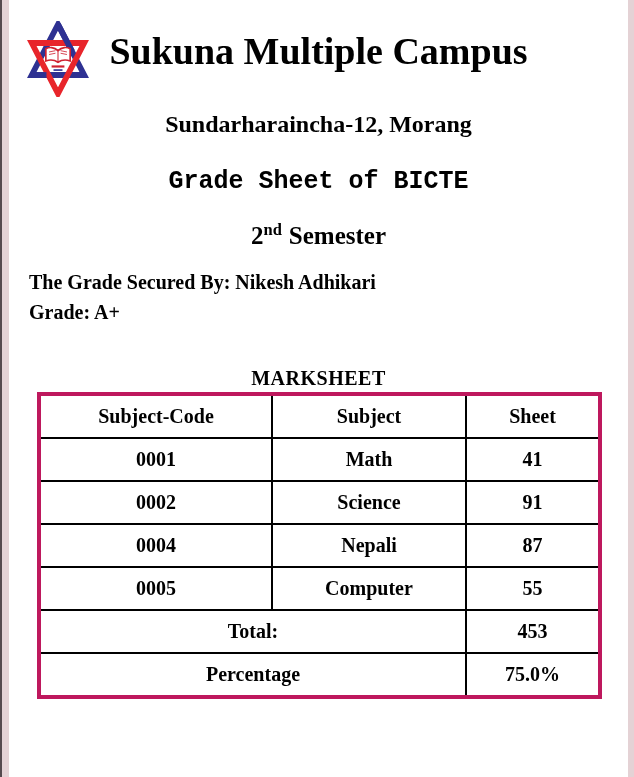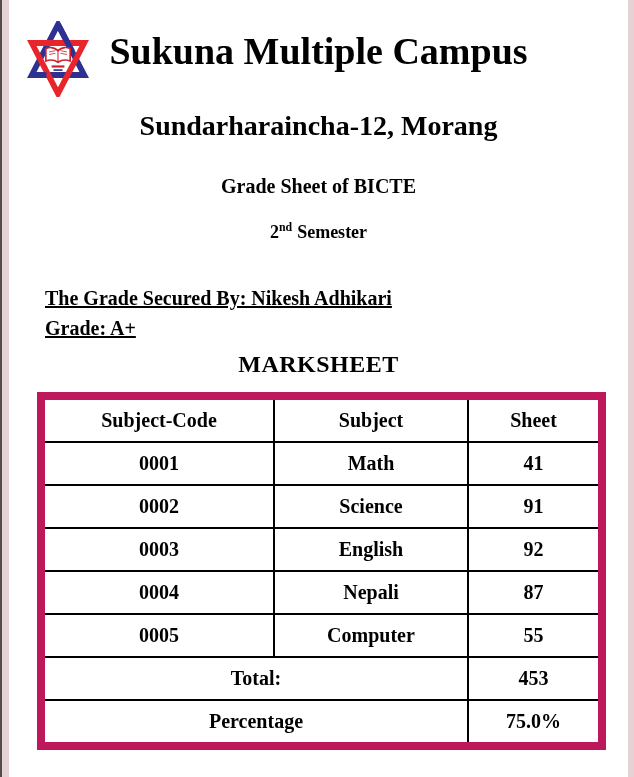--- a/index.html
+++ b/index.html
@@ -40,44 +40,43 @@
   }
   .h-line {
     position: absolute;
     left: 0; width: 100%;
     margin: 0;
     text-align: center;
     line-height: 1;
     white-space: nowrap;
   }
   .campus-name   { top: 32px;  font-size: 38px; }
-  .campus-addr   { top: 112px; font-size: 28px; }
-  .sheet-title   { top: 176px; font-size: 20px; }
-  .semester-line { top: 222px; font-size: 18px; }
+  .campus-addr   { top: 112px; font-size: 24px; }
+  .sheet-title   { top: 169px; font-size: 25px; font-family: Liberation Mono, monospace; }
+  .semester-line { top: 222px; font-size: 25px; }
   .semester-line sup { font-size: 0.66em; }
   .semester-word { margin-left: 0.28em; }
   .left-line {
     position: absolute;
     left: 20px;
-    margin: 16px;
+    margin: 0;
     font-size: 20px;
     line-height: 1;
     white-space: nowrap;
-    text-decoration: underline;
   }
   .secured-by { top: 272px; }
   .grade-line { top: 302px; }
-  .marksheet-title { top: 352px; font-size: 24px; letter-spacing: 0.5px; }
+  .marksheet-title { top: 368px; font-size: 20px; letter-spacing: 0.5px; }
   table.marks {
     position: absolute;
     left: 28px; top: 392px;
     width: 561px;
     border-collapse: collapse;
     table-layout: fixed;
-    border: 8px solid #be185d;
+    border: 4px solid #be185d;
   }
   table.marks td, table.marks th {
     border: 2px solid #000;
     height: 41px;
     padding: 0;
     text-align: center;
     vertical-align: middle;
     font-size: 20px;
     font-weight: bold;
   }
@@ -133,25 +132,20 @@
         <td>0001</td>
         <td>Math</td>
         <td>41</td>
       </tr>
       <tr>
         <td>0002</td>
         <td>Science</td>
         <td>91</td>
       </tr>
       <tr>
-        <td>0003</td>
-        <td>English</td>
-        <td>92</td>
-      </tr>
-      <tr>
         <td>0004</td>
         <td>Nepali</td>
         <td>87</td>
       </tr>
       <tr>
         <td>0005</td>
         <td>Computer</td>
         <td>55</td>
       </tr>
       <tr>

